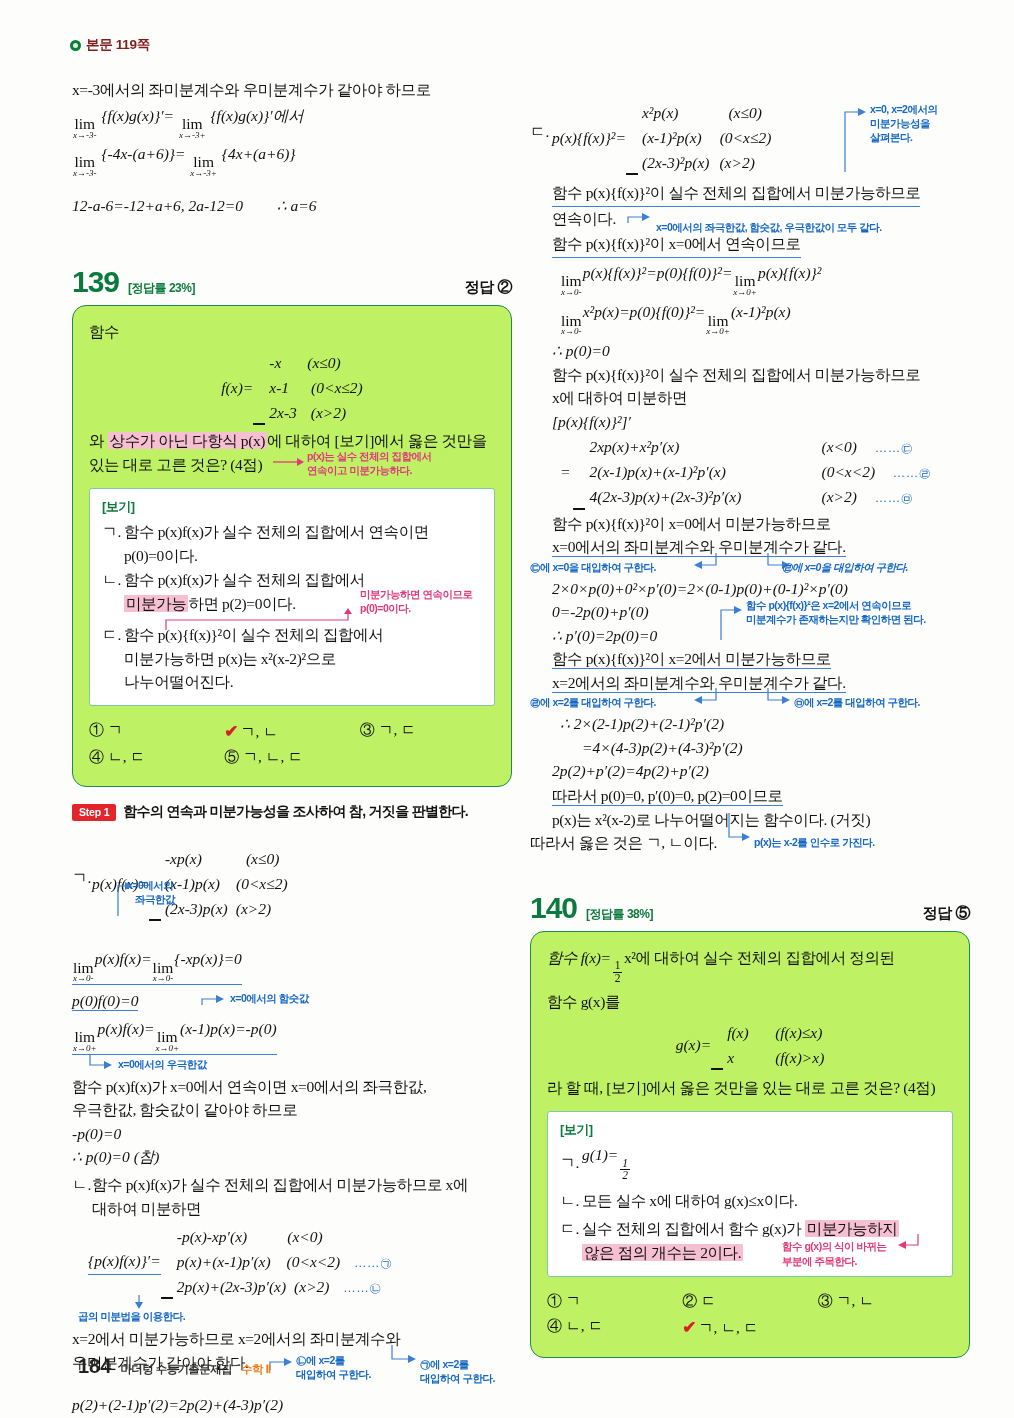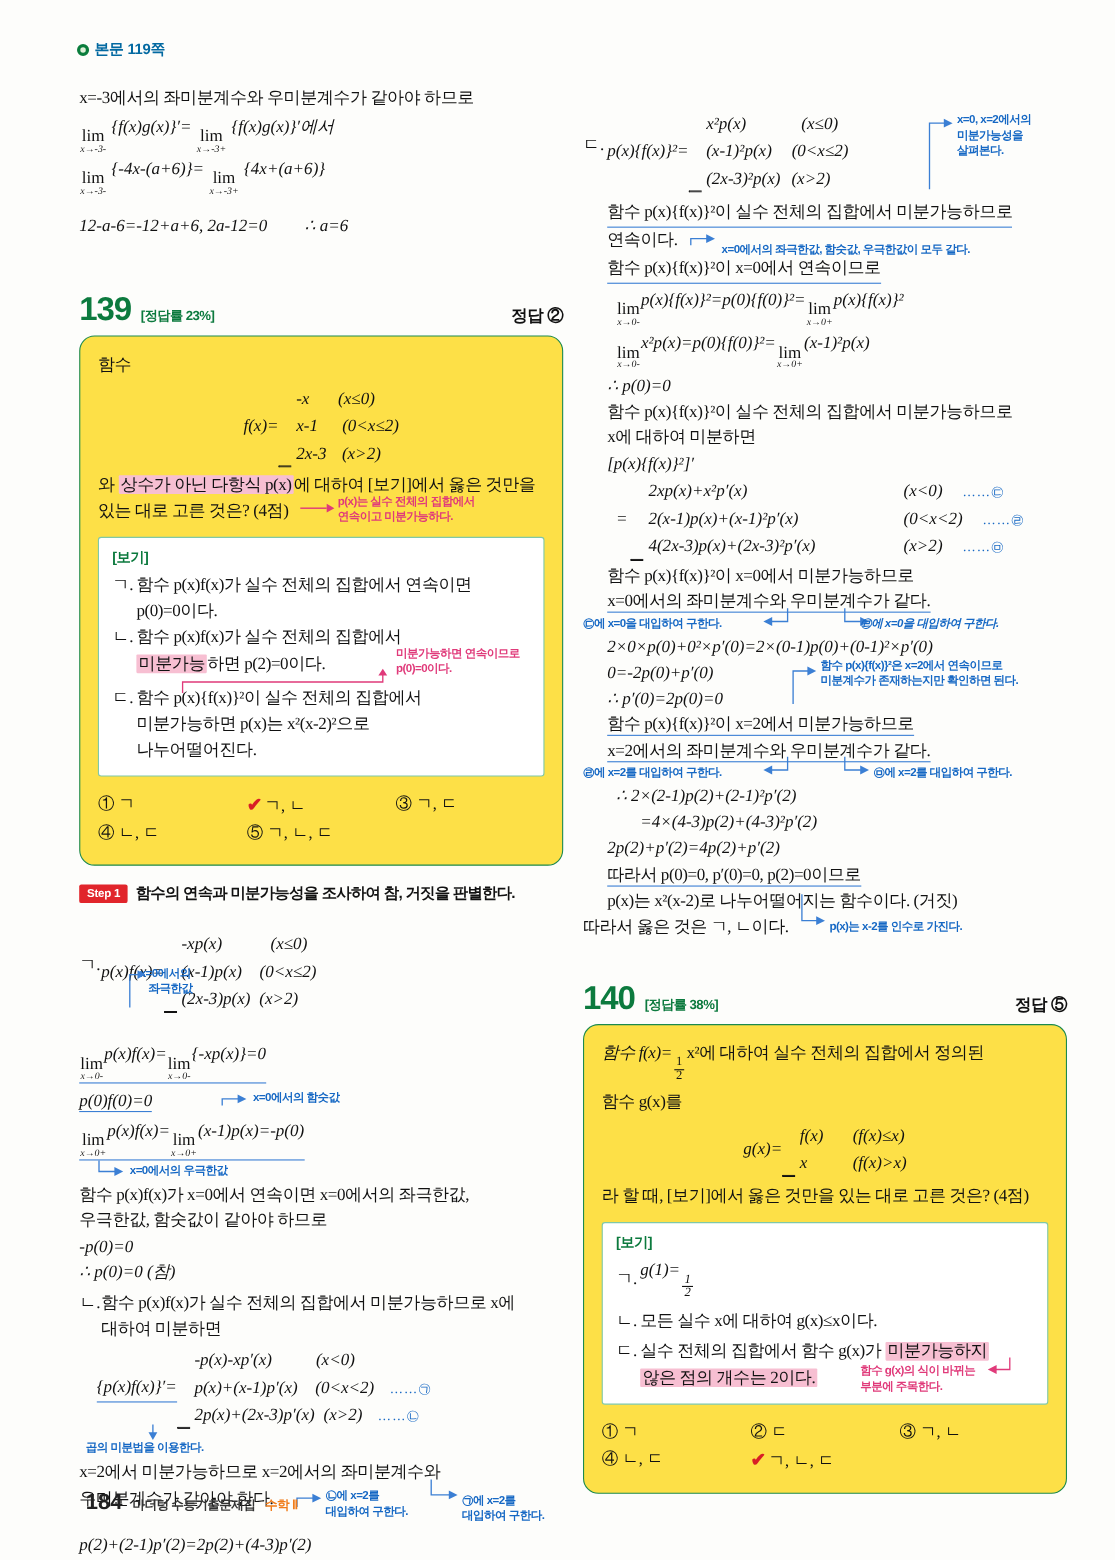--- a/index.html
+++ b/index.html
@@ -9,21 +9,21 @@
     font-family:"Liberation Serif",serif;
     color:#111;
     position:relative;
     overflow:hidden;
   }
   .page{position:relative;width:1014px;height:1418px;}
 
   
   .srcline{position:absolute;left:70px;top:36px;display:flex;align-items:center;gap:5px;}
   .dot-ring{width:11px;height:11px;border-radius:50%;border:3px solid #0a7d3c;box-sizing:border-box;background:#dff0d8;}
-  .srcline .txt{font-family:"Liberation Sans",sans-serif;font-weight:bold;font-size:13.5px;color:#0369a1;letter-spacing:-0.3px;}
+  .srcline .txt{font-family:"Liberation Sans",sans-serif;font-weight:bold;font-size:13.5px;color:#7f1d1d;letter-spacing:-0.3px;}
 
   
   .col{position:absolute;top:0;width:440px;}
   .col-left{left:72px;}
   .col-right{left:530px;}
 
   
   .ln{font-family:"Liberation Serif",serif;font-size:15.5px;line-height:1.52;white-space:nowrap;}
   .ln.kr{letter-spacing:-0.4px;}
   .mi{font-style:italic;font-family:"Liberation Serif",serif;}
@@ -51,21 +51,21 @@
 
   
   .prob-head{display:flex;align-items:flex-end;justify-content:space-between;}
   .prob-num{font-family:"Liberation Sans",sans-serif;font-weight:bold;font-size:30px;color:#0c7a3e;line-height:1;letter-spacing:-1px;}
   .prob-rate{font-family:"Liberation Sans",sans-serif;font-weight:bold;font-size:12px;color:#0c7a3e;margin-left:5px;letter-spacing:-0.5px;}
   .prob-ans{font-family:"Liberation Sans",sans-serif;font-weight:bold;font-size:15px;color:#111;letter-spacing:-0.5px;}
 
   
   .qbox{
     border:1.6px solid #1d8a4e;border-radius:14px;
-    padding:14px 16px 16px 16px;background:#fde047;
+    padding:14px 16px 16px 16px;background:#bef264;
     position:relative;
   }
   
   .bogi{
     border:1.2px solid #7fc8a8;border-radius:3px;
     padding:9px 12px 11px 12px;margin-top:12px;background:#fff;
   }
   .bogi-label{font-family:"Liberation Sans",sans-serif;font-weight:bold;font-size:13px;color:#0c7a3e;margin-bottom:4px;letter-spacing:-0.5px;}
 
   .choices{display:flex;flex-wrap:wrap;margin-top:12px;}

